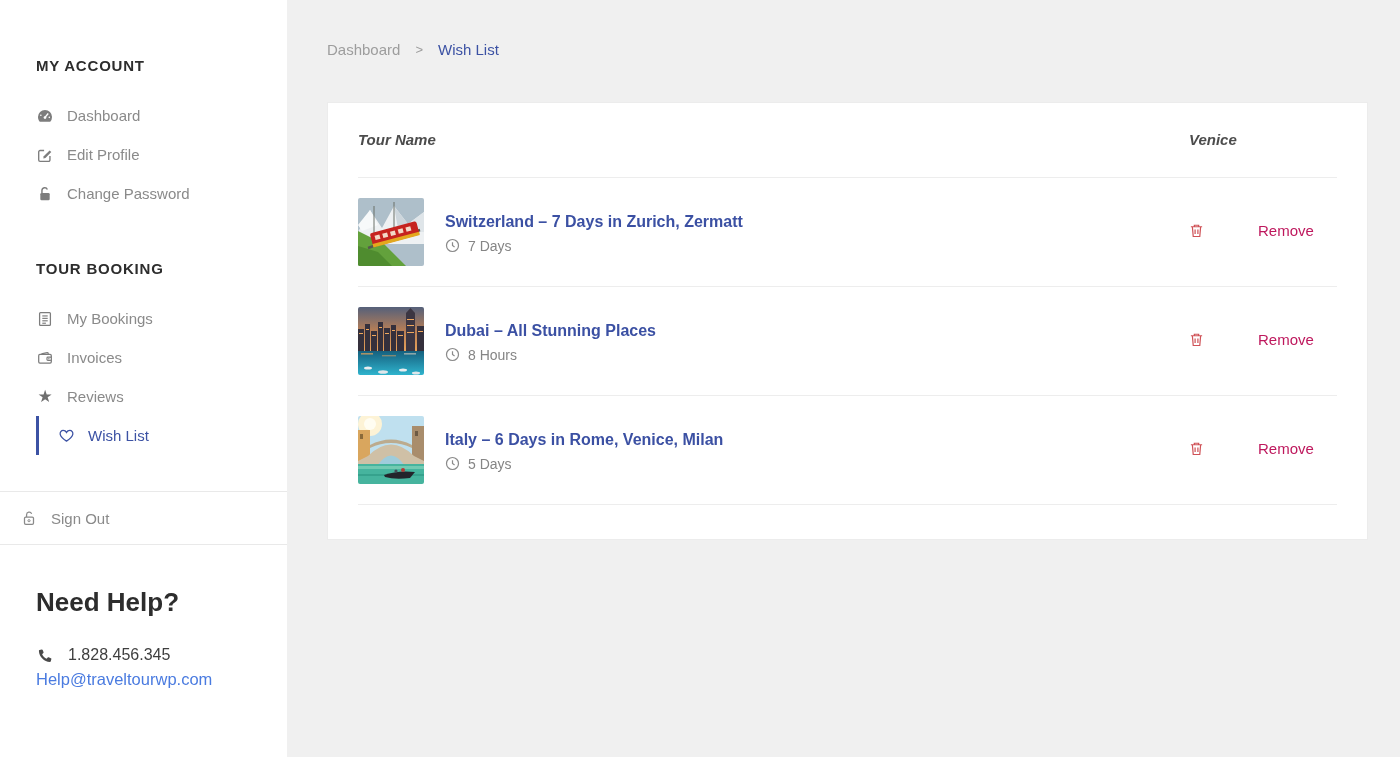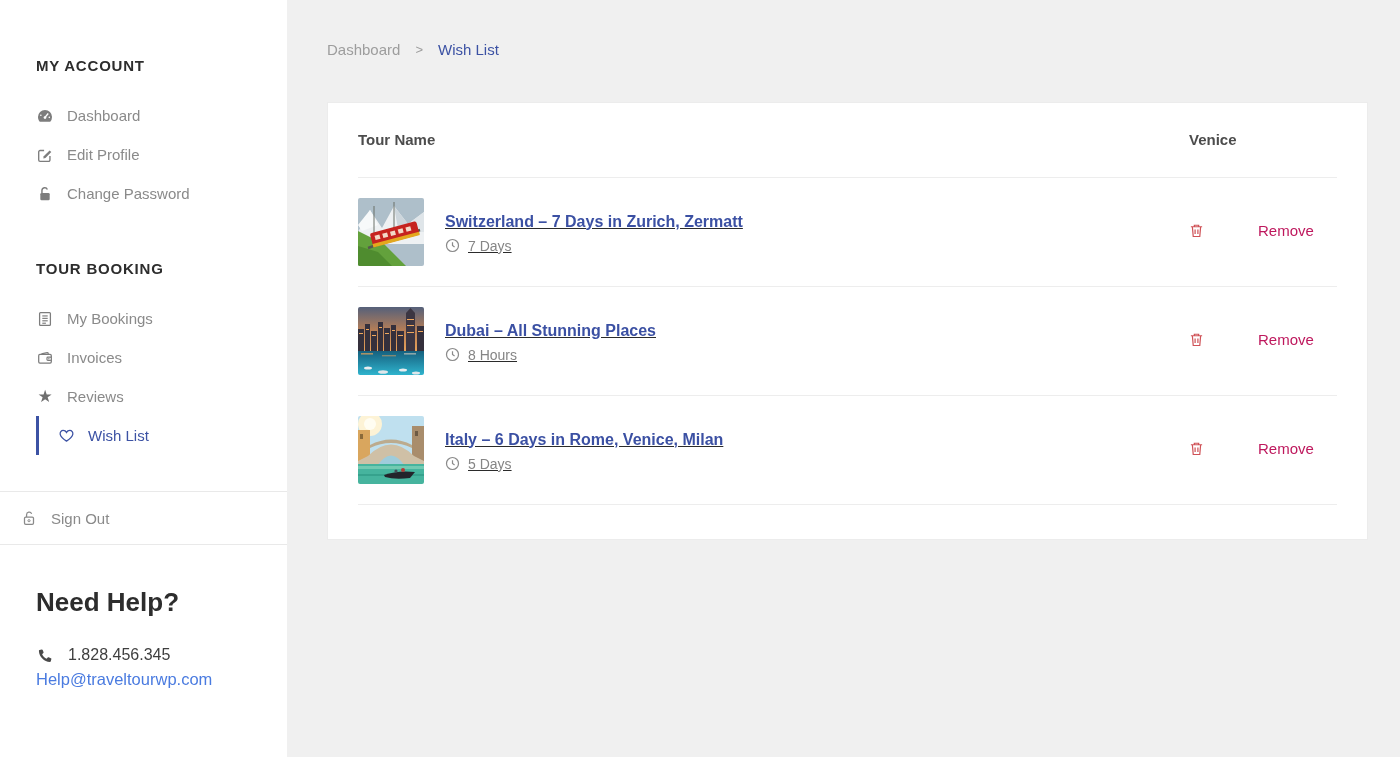--- a/index.html
+++ b/index.html
@@ -28,25 +28,25 @@
   .help-email { margin-top:3px; line-height:24px; font-size:16.5px; color:#4a7be0; cursor:pointer; }
 
   
   .main { flex:1; background:#f0f0f0; padding:42px 32px 0 40px; }
   .breadcrumb { display:flex; align-items:center; font-size:15px; line-height:16px; }
   .crumb-parent { color:#9d9d9d; cursor:pointer; }
   .crumb-sep { color:#9d9d9d; margin:0 15px; font-size:13px; }
   .crumb-current { color:#3c52a4; }
 
   .card { margin-top:44px; width:1041px; background:#ffffff; border:1px solid #ececec; padding-bottom:34px; }
-  .tbl-header { margin:0 30px; padding:27px 0; border-bottom:1px solid #ededed; display:flex; }
+  .tbl-header { margin:0 30px; padding:27px 0; border-bottom:1px solid #ededed; display:flex;font-style:italic; }
   .tbl-header .h-tour { flex:1; font-size:15px; font-weight:bold; color:#4c4c4c; line-height:20px; }
   .tbl-header .h-action { width:148px; font-size:15px; font-weight:bold; color:#4c4c4c; line-height:20px; }
 
-  .tbl-row { margin:0 30px; padding:20px 0; border-bottom:1px solid #ededed; display:flex; align-items:center;text-decoration:underline; }
+  .tbl-row { margin:0 30px; padding:20px 0; border-bottom:1px solid #ededed; display:flex; align-items:center; }
   .row-left { flex:1; display:flex; align-items:center; }
   .thumb { width:66px; height:68px; flex:0 0 66px; border-radius:2px; overflow:hidden; cursor:pointer; }
   .thumb svg { display:block; width:66px; height:68px; }
   .row-info { margin-left:21px; }
   .tour-title { font-size:16px; font-weight:bold; color:#3b50a3; line-height:22px; cursor:pointer; }
   .duration { margin-top:5px; display:flex; align-items:center; color:#858585; font-size:14px; }
   .duration .ico { width:15px; height:15px; margin-right:8px; display:flex; align-items:center; }
   .row-action { width:148px; }
   .remove-btn { display:inline-flex; align-items:flex-start; color:#be185d; font-size:15px; cursor:pointer; background:none; border:none; font-family:inherit;gap:44px; }
   .remove-btn .ico { width:16px; height:16px; margin-right:9px; display:flex; align-items:center; }

